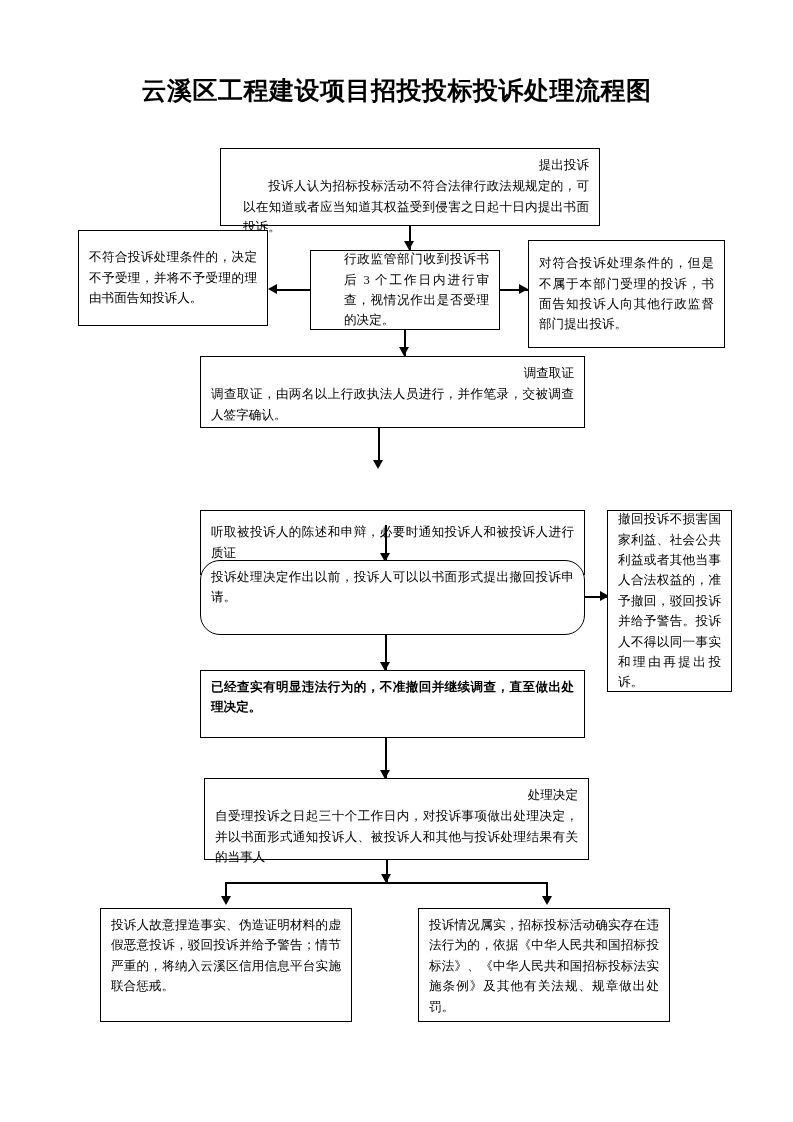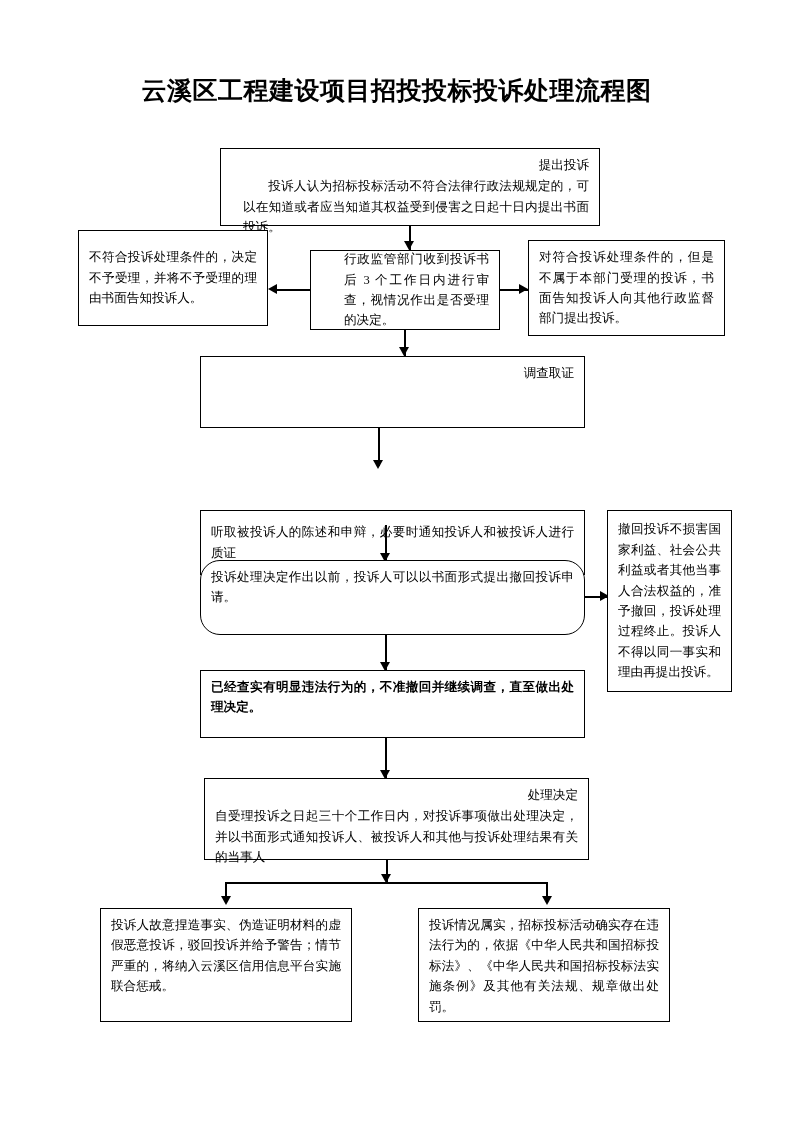--- a/index.html
+++ b/index.html
@@ -114,53 +114,54 @@
     <span class="bd">行政监管部门收到投诉书后 3 个工作日内进行审查，视情况作出是否受理的决定。</span>
   </div>
 
   <div class="box vcenter" style="left:78px; top:230px; width:190px; height:96px;">
     <span class="bd">不符合投诉处理条件的，决定不予受理，并将不予受理的理由书面告知投诉人。</span>
   </div>
 
   <div class="ln hln" style="left:277px; top:289px; width:33px;"></div>
   <div class="arrow-l" style="left:268px; top:284.3px;"></div>
 
-  <div class="box vcenter" style="left:528px; top:240px; width:197px; height:96px;">
+  <div class="box vcenter" style="left:528px; top:240px; width:197px; height:108px;">
     <span class="bd">对符合投诉处理条件的，但是不属于本部门受理的投诉，书面告知投诉人向其他行政监督部门提出投诉。</span>
   </div>
 
   <div class="ln hln" style="left:500px; top:289px; width:28px;"></div>
   <div class="arrow-r" style="left:519px; top:284.3px;"></div>
 
   <div class="ln vln" style="left:404px; top:330px; width:1.6px; height:26px;"></div>
   <div class="arrow-d" style="left:399.3px; top:347px;"></div>
 
   <div class="box" style="left:200px; top:356px; width:385px; height:72px;">
     <span class="hd">调查取证</span>
+    <span class="bd">调查取证，由两名以上行政执法人员进行，并作笔录，交被调查人签字确认。</span>
   </div>
 
   <div class="ln vln" style="left:378px; top:428px; height:38px;"></div>
   <div class="arrow-d" style="left:373.3px; top:460px;"></div>
 
   <div class="box vcenter" style="left:200px; top:470px; width:385px; height:65px;margin-top:40px;">
     <span class="bd">听取被投诉人的陈述和申辩，必要时通知投诉人和被投诉人进行质证</span>
   </div>
 
   <div class="ln vln" style="left:385px; top:525px; height:35px;"></div>
   <div class="arrow-d" style="left:380.3px; top:553px;"></div>
 
   <div class="box" style="left:200px; top:560px; width:385px; height:75px;border-radius:20px;">
     <span class="bd">投诉处理决定作出以前，投诉人可以以书面形式提出撤回投诉申请。</span>
   </div>
 
   <div class="ln hln" style="left:585px; top:596px; width:22px;"></div>
   <div class="arrow-r" style="left:600px; top:591.3px;"></div>
 
   <div class="box vcenter" style="left:607px; top:510px; width:125px; height:182px;">
-    <span class="bd">撤回投诉不损害国家利益、社会公共利益或者其他当事人合法权益的，准予撤回，投诉处理过程终止。投诉人不得以同一事实和理由再提出投诉。</span>
+    <span class="bd">撤回投诉不损害国家利益、社会公共利益或者其他当事人合法权益的，准予撤回，驳回投诉并给予警告。投诉人不得以同一事实和理由再提出投诉。</span>
   </div>
 
   <div class="ln vln" style="left:385px; top:635px; height:35px;"></div>
   <div class="arrow-d" style="left:380.3px; top:662px;"></div>
 
   <div class="box" style="left:200px; top:670px; width:385px; height:68px;font-weight:bold;">
     <span class="bd">已经查实有明显违法行为的，不准撤回并继续调查，直至做出处理决定。</span>
   </div>
 
   <div class="ln vln" style="left:385px; top:738px; height:40px;"></div>

